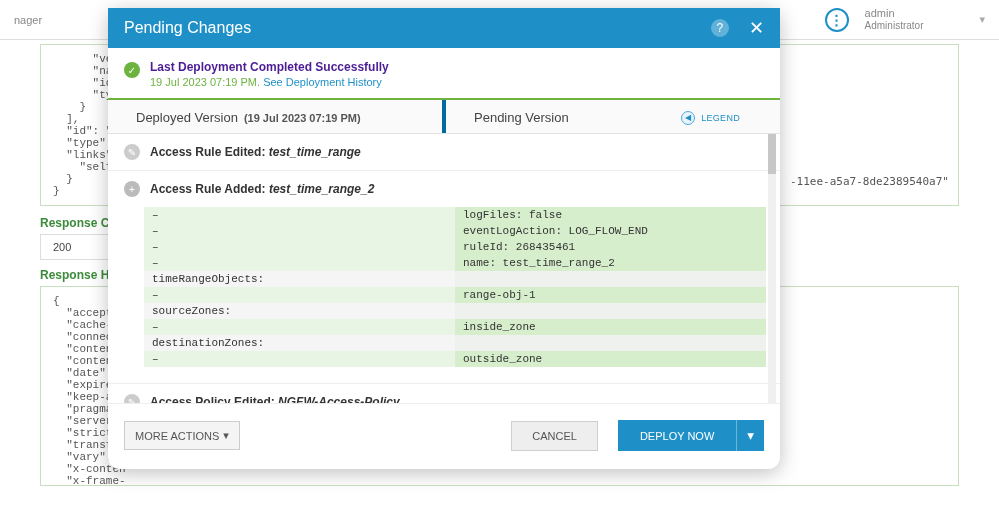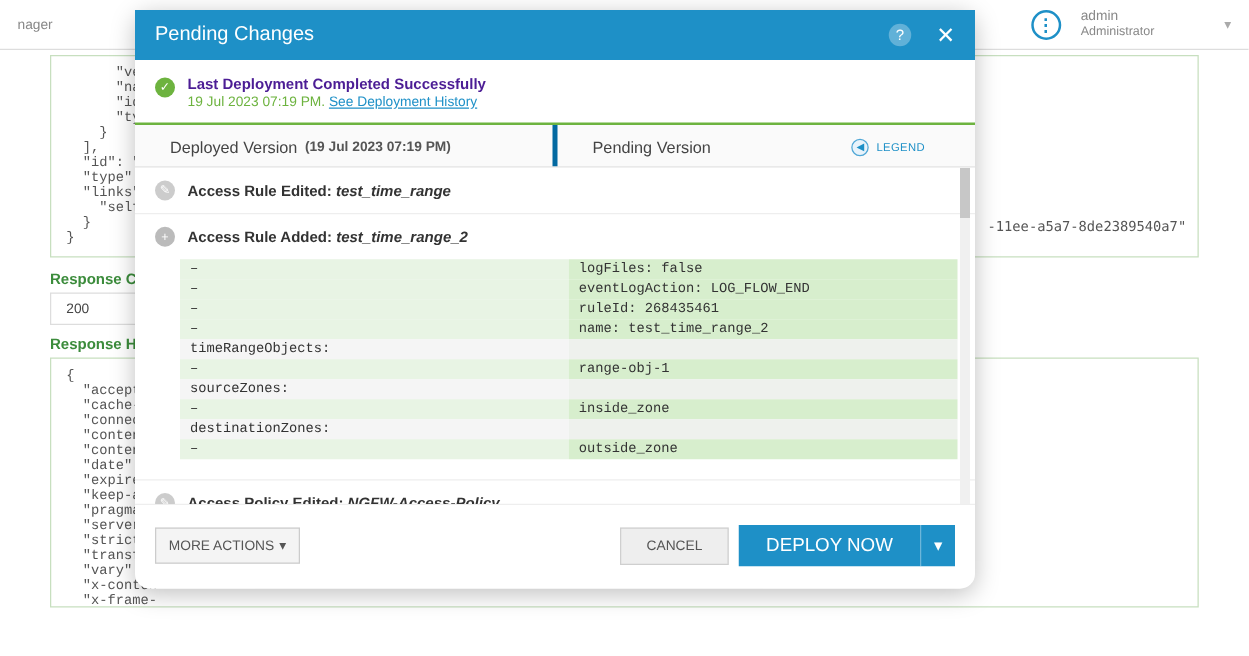--- a/index.html
+++ b/index.html
@@ -61,21 +61,21 @@
 
     .deploy-banner {
       display:flex; align-items:flex-start; gap:10px; padding:12px 16px 10px;
       border-bottom:2px solid #6db33f;
     }
     .greencheck {
       width:16px; height:16px; border-radius:50%; background:#6db33f; display:flex;align-items:center;justify-content:center; color:#fff; font-size:10px; flex-shrink:0; margin-top:2px;
     }
     .deploy-banner .t1 { color:#4c1d95; font-weight:bold; font-size:12px; }
     .deploy-banner .t2 { color:#6db33f; font-size:11px; margin-top:2px;}
-    .deploy-banner .t2 a { color:#1e90c7; text-decoration:underline; cursor:pointer;margin-top:32px;}
+    .deploy-banner .t2 a { color:#1e90c7; cursor:pointer;margin-top:32px;}
 
     .version-row {
       display:flex; border-bottom:1px solid #e3e3e3; background:#fafafa;
       font-size:13px; color:#444;
     }
     .version-row .col { padding:10px 28px 8px; flex:1; display:flex; align-items:center; gap:6px;}
     .version-row .col:first-child { border-right:4px solid #0369a1;}
     .small-ts { font-weight:bold; color:#555; font-size:11px;}
     .legend-wrap { display:flex; align-items:center; gap:6px; margin-left:auto; padding-right:12px;}
     .legend-dot { width:14px; height:14px; border-radius:50%; background:#e8f3fb; border:1px solid #50a7d6; display:flex;align-items:center;justify-content:center; color:#1e90c7; font-size:8px; cursor:pointer;}
@@ -99,24 +99,24 @@
     .diff-row.plain .right { background:#eef1ed;}
     .hr { border-top:1px solid #eee; margin:0 0; }
 
     .modal-footer {
       padding:16px 16px 18px; display:flex; align-items:center; justify-content:space-between;
     }
     .more-actions {
       border:1px solid #ccc; background:#f4f4f4; color:#555; padding:7px 10px;
       font-size:11px; display:flex; align-items:center; gap:4px; cursor:pointer;
     }
-    .ft-right { display:flex; gap:8px; align-items:center;justify-content:flex-end;}
+    .ft-right { display:flex; gap:20px; align-items:center;justify-content:flex-end;}
     .btn-cancel { border:1px solid #cfcfcf; background:#eee; color:#555; padding:8px 20px; font-size:11px; cursor:pointer;}
     .deploy-group { display:flex;}
-    .btn-deploy { background:#1e90c7; color:#fff; border:none; padding:8px 22px; font-size:15px; cursor:pointer;}
+    .btn-deploy { background:#1e90c7; color:#fff; border:none; padding:8px 22px; font-size:11px; cursor:pointer;}
     .btn-deploy-drop { background:#1e90c7; color:#fff; border:none; border-left:1px solid rgba(255,255,255,0.35); padding:8px 10px; cursor:pointer; display:flex; align-items:center; justify-content:center;}
     .scroll-hint { position:absolute; right:4px; top:0; bottom:0; width:8px; background:#f0f0f0;}
     .scroll-thumb { position:absolute; right:4px; top:0; width:8px; height:40px; background:#c7c7c7;}
   </style>
 </head>
 <body>
 
 <div class="appbar">
   <span>nager</span>
   <div class="appbar-right">

